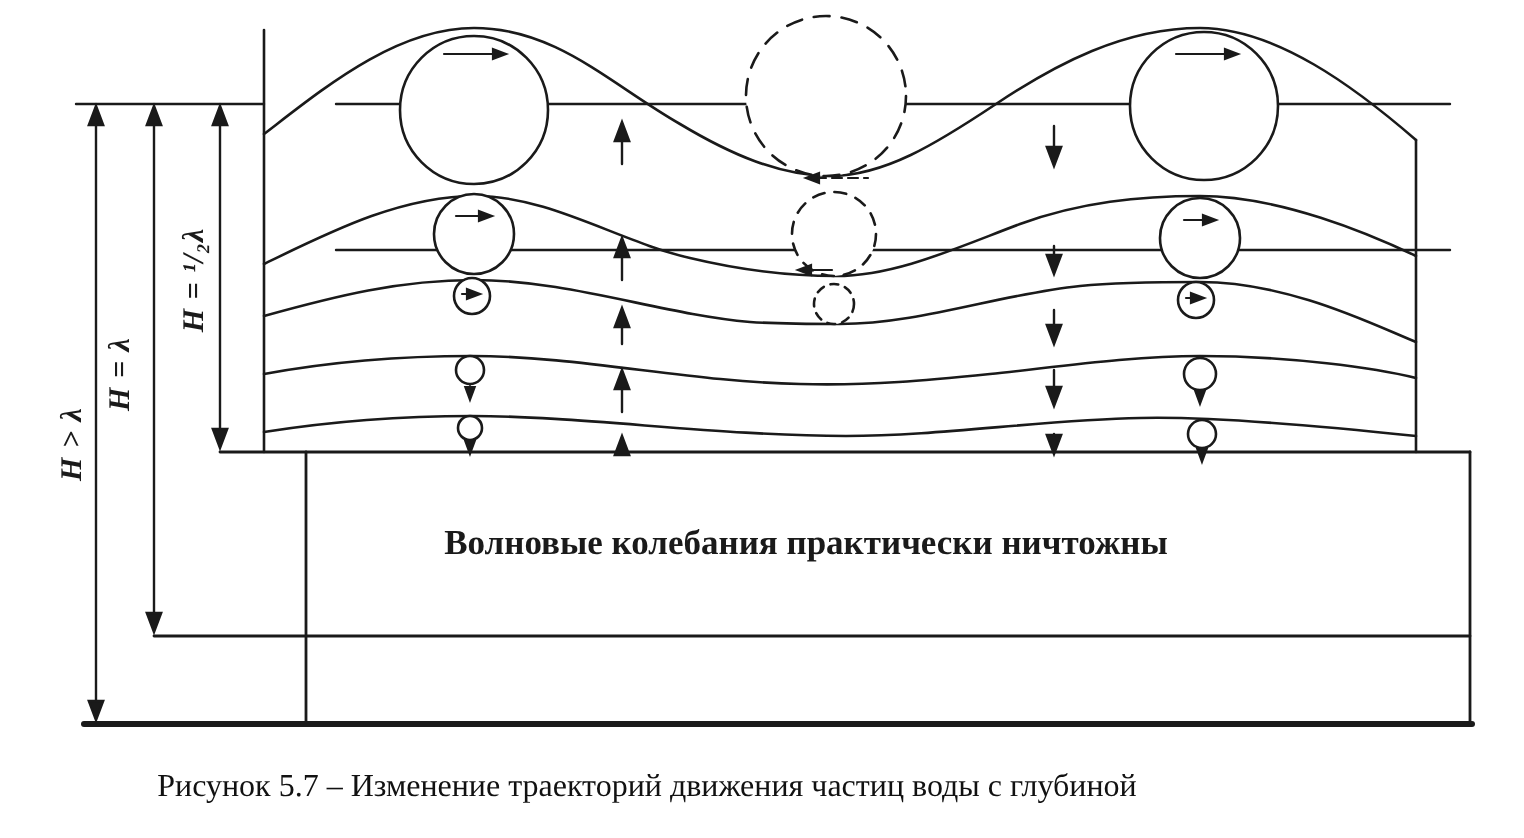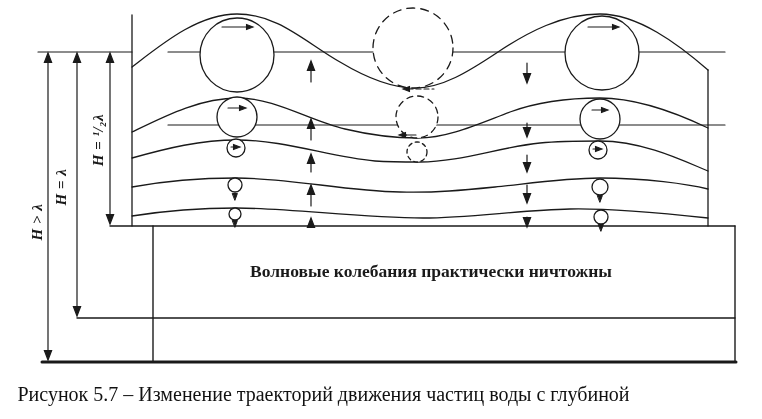--- a/index.html
+++ b/index.html
@@ -10,26 +10,26 @@
   .stage svg{position:absolute;left:0;top:0;}
   .vlabel{
     position:absolute;transform:translate(-50%,-50%) rotate(-90deg);
     font-weight:bold;font-style:italic;font-size:15px;white-space:nowrap;
     letter-spacing:0.5px;color:#1a1a1a;
   }
   .zone{
     position:absolute;display:flex;align-items:center;justify-content:center;
     font-weight:bold;font-size:17.5px;text-align:center;color:#1a1a1a;
   }
-  .zone1{left:153px;top:227px;width:500px;height:88px;padding-left:28px;}
+  .zone1{left:153px;top:227px;width:500px;height:88px;}
   .zone2{left:153px;top:318px;width:582px;height:43px;}
   .caption{
     position:absolute;left:0;top:378px;width:647px;height:32px;
     display:flex;align-items:center;justify-content:center;
-    font-size:20px;color:#111;white-space:nowrap;
+    font-size:16px;color:#111;white-space:nowrap;
   }
 </style>
 </head>
 <body>
 
 <div class="stage">
 
   <svg width="762" height="375" viewBox="0 0 762 375" fill="none" stroke="#1a1a1a" stroke-width="1.3" stroke-linecap="round">
     <defs>
       <path id="ah" d="M0,0 L-3.6,9.5 L3.6,9.5 Z"></path>

